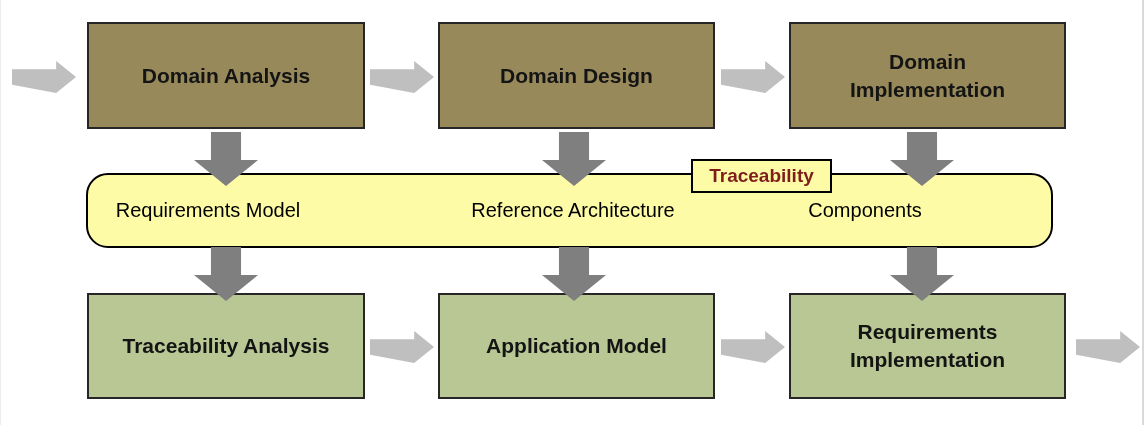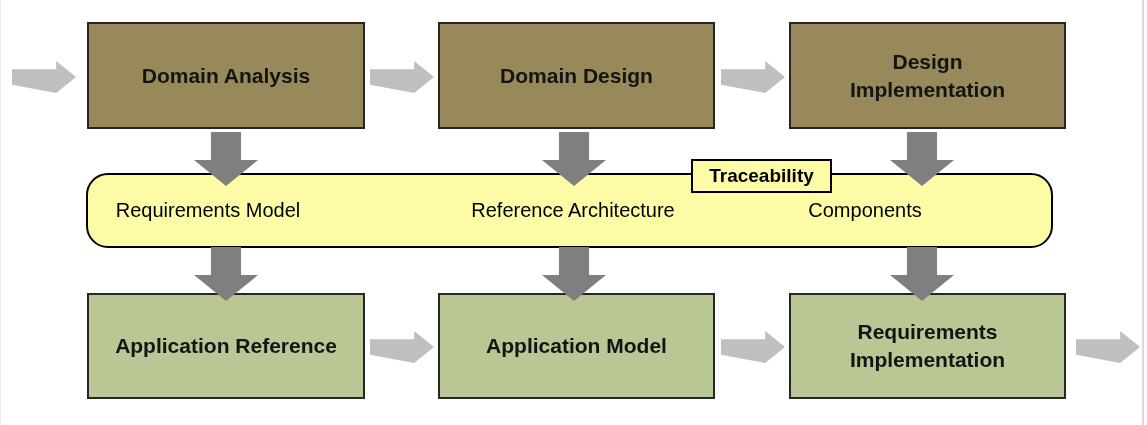--- a/index.html
+++ b/index.html
@@ -54,21 +54,21 @@
   .band-label-3 { left:777px; }
 
   
   .tag {
     position:absolute;
     left:691px; top:159px; width:141px; height:34px;
     background:var(--band,#fdfba6);
     border:2px solid #000;
     box-sizing:border-box;
     display:flex; align-items:center; justify-content:center;
-    font-weight:bold; font-size:19px; color:#000000;
+    font-weight:bold; font-size:19px; color:#7f1d1d;
     z-index:5;
   }
 
   
   .arrow-down {
     position:absolute; width:64px; height:54px;
     background:var(--vertical-arrow,#7f7f7f);
     clip-path:polygon(26.5% 0, 73.5% 0, 73.5% 52%, 100% 52%, 50% 100%, 0 52%, 26.5% 52%);
     z-index:4;
   }
@@ -96,40 +96,40 @@
   <div class="arrow-right ar-top" style="left:12px"></div>
   <div class="pbox domain-box col1">
     <div class="lbl">Domain Analysis</div>
   </div>
   <div class="arrow-right ar-top" style="left:370px"></div>
   <div class="pbox domain-box col2">
     <div class="lbl">Domain Design</div>
   </div>
   <div class="arrow-right ar-top" style="left:721px"></div>
   <div class="pbox domain-box col3">
-    <div class="lbl narrow">Design Implementation</div>
+    <div class="lbl narrow">Domain Implementation</div>
   </div>
 
   <div class="arrow-down ad-top ad-col1"></div>
   <div class="arrow-down ad-top ad-col2"></div>
   <div class="arrow-down ad-top ad-col3"></div>
 
   <div class="band">
     <div class="band-label band-label-1">Requirements Model</div>
     <div class="band-label band-label-2">Reference Architecture</div>
     <div class="band-label band-label-3">Components</div>
   </div>
   <div class="tag">Traceability</div>
 
   <div class="arrow-down ad-bottom ad-col1"></div>
   <div class="arrow-down ad-bottom ad-col2"></div>
   <div class="arrow-down ad-bottom ad-col3"></div>
 
   <div class="pbox application-box col1">
-    <div class="lbl">Application Reference</div>
+    <div class="lbl">Traceability Analysis</div>
   </div>
   <div class="arrow-right ar-bottom" style="left:370px"></div>
   <div class="pbox application-box col2">
     <div class="lbl">Application Model</div>
   </div>
   <div class="arrow-right ar-bottom" style="left:721px"></div>
   <div class="pbox application-box col3">
     <div class="lbl narrow">Requirements Implementation</div>
   </div>
   <div class="arrow-right ar-bottom" style="left:1076px"></div>

